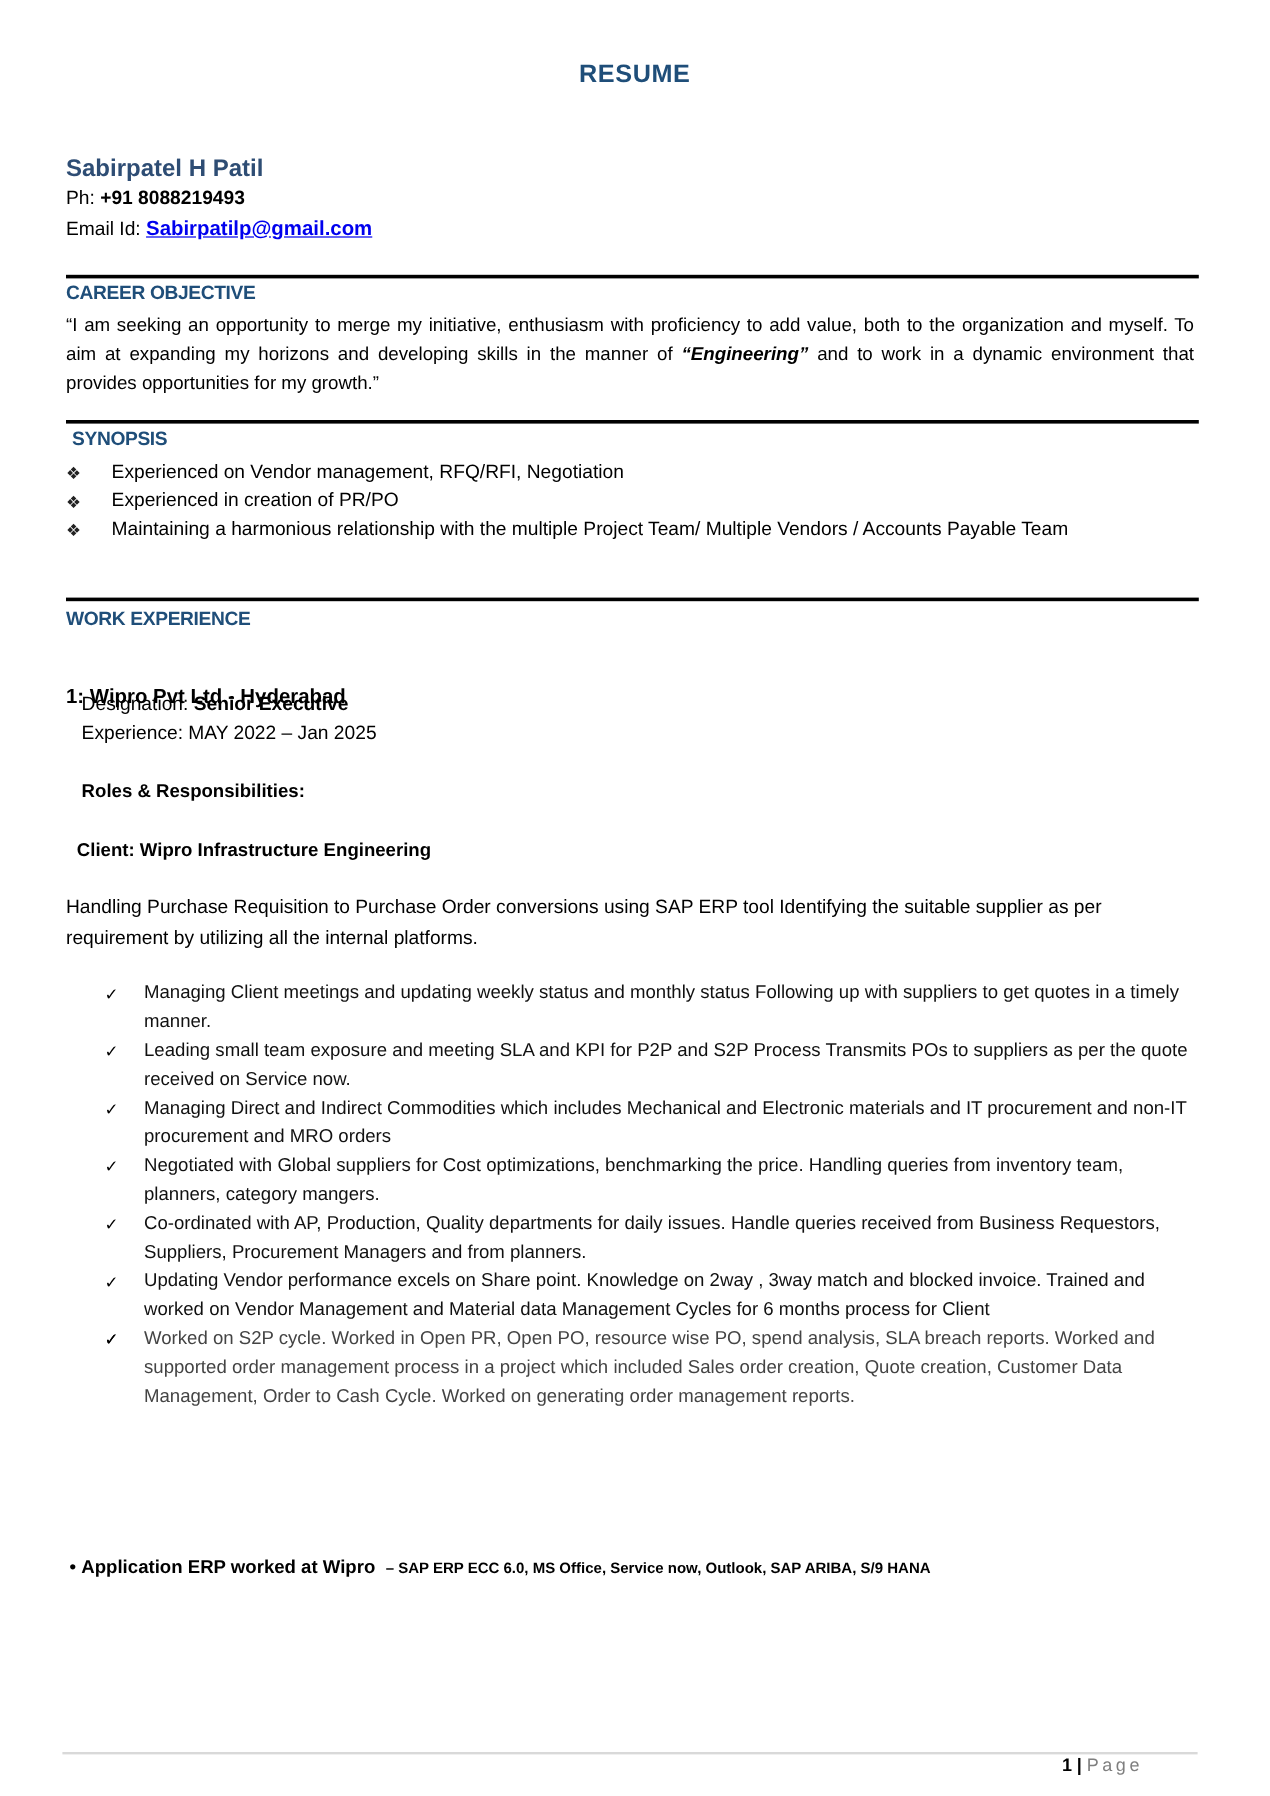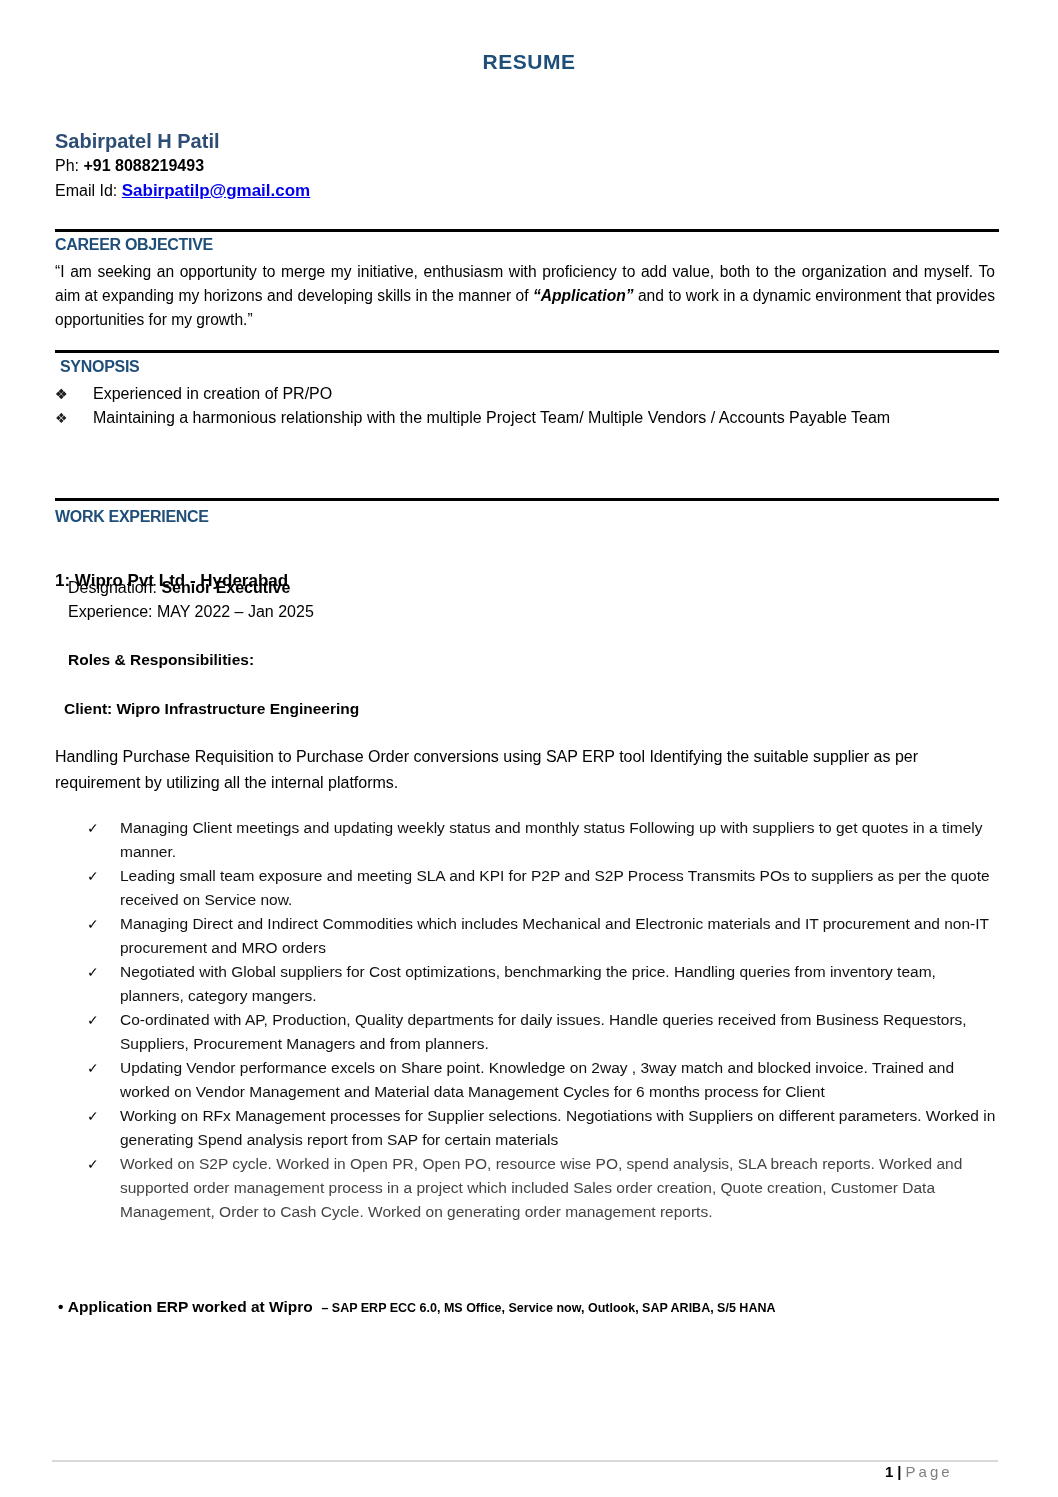--- a/index.html
+++ b/index.html
@@ -68,27 +68,27 @@
     <b>+91 8088219493</b>
   </div>
   <div class="email-row">
     <span>Email Id:</span>
     <a class="email-link">Sabirpatilp@gmail.com</a>
   </div>
 
   <div class="rule" style="top:229px;"></div>
   <div class="section-head" style="top:236px;">CAREER OBJECTIVE</div>
   <div class="objective">
-    <span>“I am seeking an opportunity to merge my initiative, enthusiasm with proficiency to add value, both to the organization and myself. To aim at expanding my horizons and developing skills in the manner of </span><i>“Application”</i><span> and to work in a dynamic environment that provides opportunities for my growth.”</span>
+    <span>“I am seeking an opportunity to merge my initiative, enthusiasm with proficiency to add value, both to the organization and myself. To aim at expanding my horizons and developing skills in the manner of </span><i>“Engineering”</i><span> and to work in a dynamic environment that provides opportunities for my growth.”</span>
   </div>
 
   <div class="rule" style="top:350px;"></div>
   <div class="section-head" style="top:358px; left:60px;">SYNOPSIS</div>
   <ul class="synopsis">
-    <li><span class="dia">❖</span></li>
+    <li><span class="dia">❖</span><span>Experienced on Vendor management, RFQ/RFI, Negotiation</span></li>
     <li><span class="dia">❖</span><span>Experienced in creation of PR/PO</span></li>
     <li><span class="dia">❖</span><span>Maintaining a harmonious relationship with the multiple Project Team/ Multiple Vendors / Accounts Payable Team</span></li>
   </ul>
 
   <div class="rule" style="top:498px;"></div>
   <div class="section-head" style="top:508px;">WORK EXPERIENCE</div>
 
   <div class="company">1:  Wipro Pvt Ltd - Hyderabad</div>
   <div class="designation">
     <span>Designation: </span><b>Senior Executive</b>
@@ -98,28 +98,28 @@
   <div class="client">Client: Wipro Infrastructure Engineering</div>
   <div class="summary">Handling Purchase Requisition to Purchase Order conversions using SAP ERP tool Identifying the suitable supplier as per requirement by utilizing all the internal platforms.</div>
 
   <ul class="duties">
     <li><span class="chk">✓</span><span>Managing Client meetings and updating weekly status and monthly status Following up with suppliers to get quotes in a timely manner.</span></li>
     <li><span class="chk">✓</span><span>Leading small team exposure and meeting SLA and KPI for P2P and S2P Process Transmits POs to suppliers as per the quote received on Service now.</span></li>
     <li><span class="chk">✓</span><span>Managing Direct and Indirect Commodities which includes Mechanical and Electronic materials and IT procurement and non-IT procurement and MRO orders</span></li>
     <li><span class="chk">✓</span><span>Negotiated with Global suppliers for Cost optimizations, benchmarking the price.  Handling queries from inventory team, planners, category mangers.</span></li>
     <li><span class="chk">✓</span><span>Co-ordinated with AP, Production, Quality departments for daily issues.  Handle queries received from Business Requestors, Suppliers, Procurement Managers and from planners.</span></li>
     <li><span class="chk">✓</span><span>Updating Vendor performance excels on Share point.  Knowledge on 2way , 3way match and blocked invoice. Trained and worked on Vendor Management and Material data Management Cycles for 6 months process for Client</span></li>
-    <li><span class="chk">✓</span><span>Working on RFx Management processes for Supplier selections.  Negotiations with Suppliers on different parameters. Worked in generating Spend analysis report from SAP for certain materials</span></li>
+    <li><span class="chk">✓</span></li>
     <li class="muted"><span class="chk">✓</span><span>Worked on S2P cycle. Worked in Open PR, Open PO, resource wise PO, spend analysis, SLA breach reports. Worked and supported order management process in a project which included Sales order creation, Quote creation, Customer Data Management, Order to Cash Cycle. Worked on generating order management reports.</span></li>
   </ul>
 
   <div class="erp">
     <b>•</b>
     <b>Application ERP worked at Wipro</b>
-    &nbsp;<span class="tools">– SAP ERP ECC 6.0, MS Office, Service now, Outlook, SAP ARIBA, S/5 HANA</span>
+    &nbsp;<span class="tools">– SAP ERP ECC 6.0, MS Office, Service now, Outlook, SAP ARIBA, S/9 HANA</span>
   </div>
 
   <div class="footer-rule"></div>
   <div class="footer">
     <span class="num">1</span><span class="bar">|</span><span class="pg">Page</span>
   </div>
 
 </div>
 
 </body></html>

